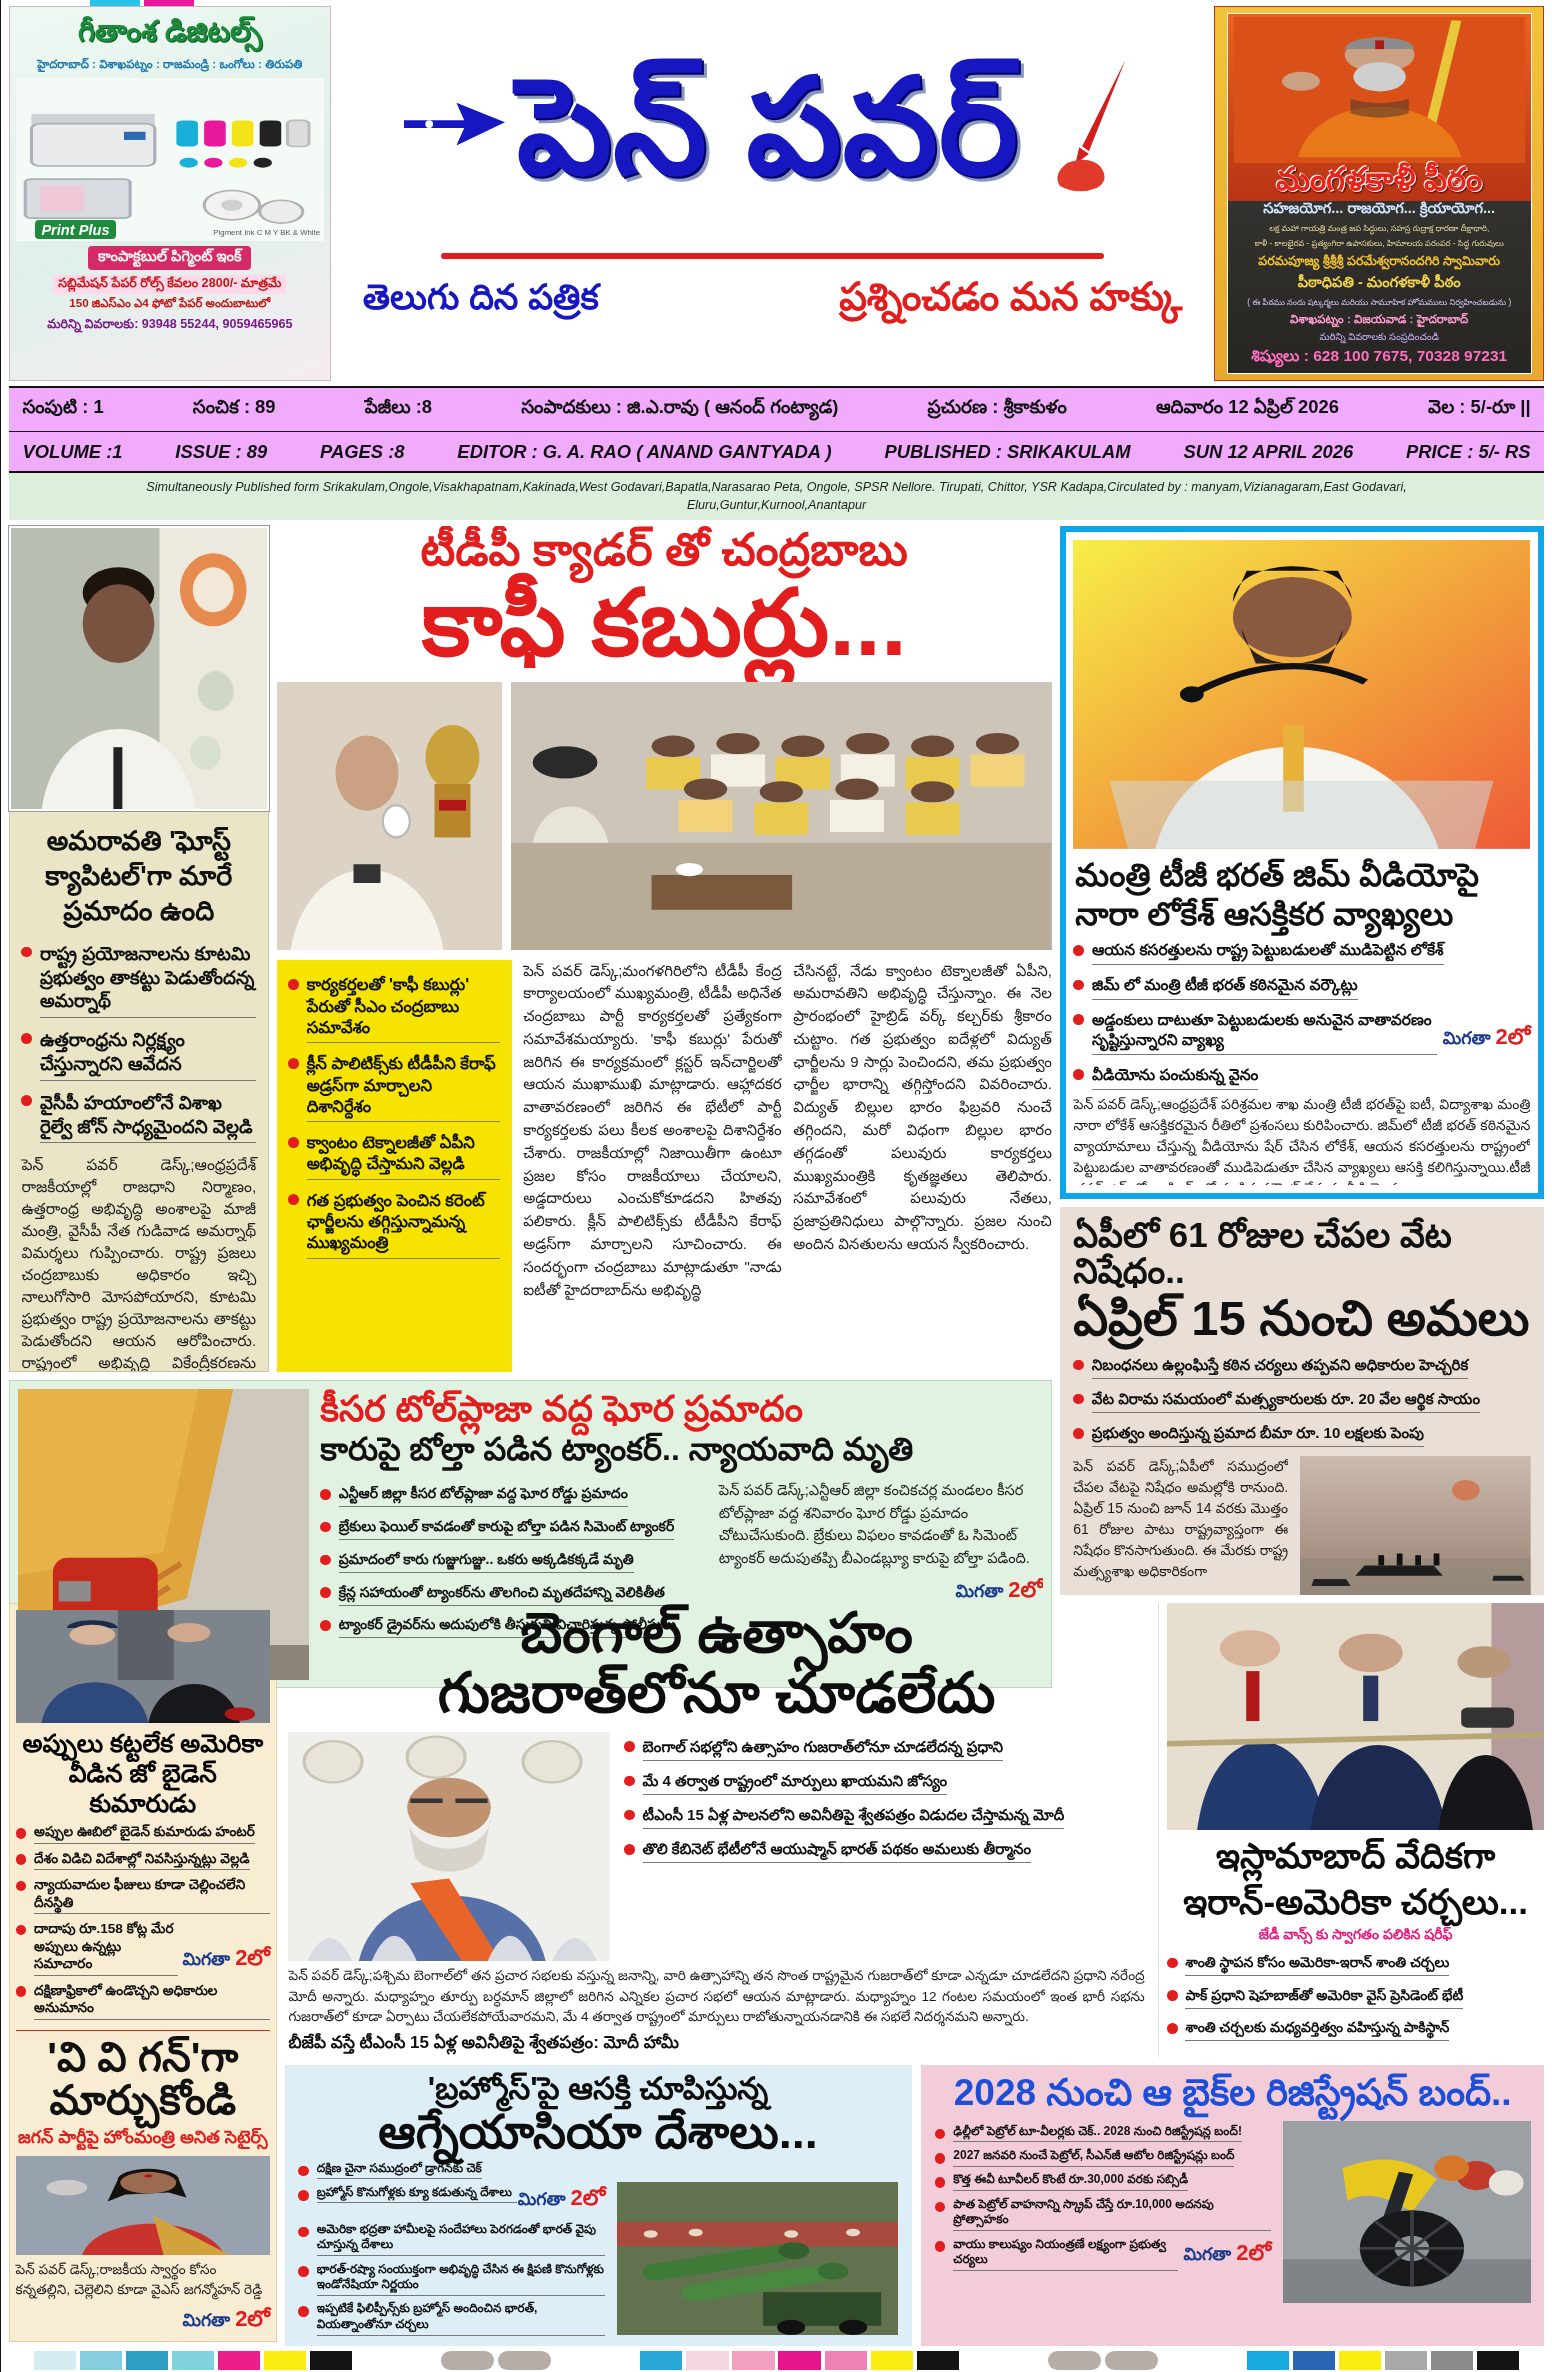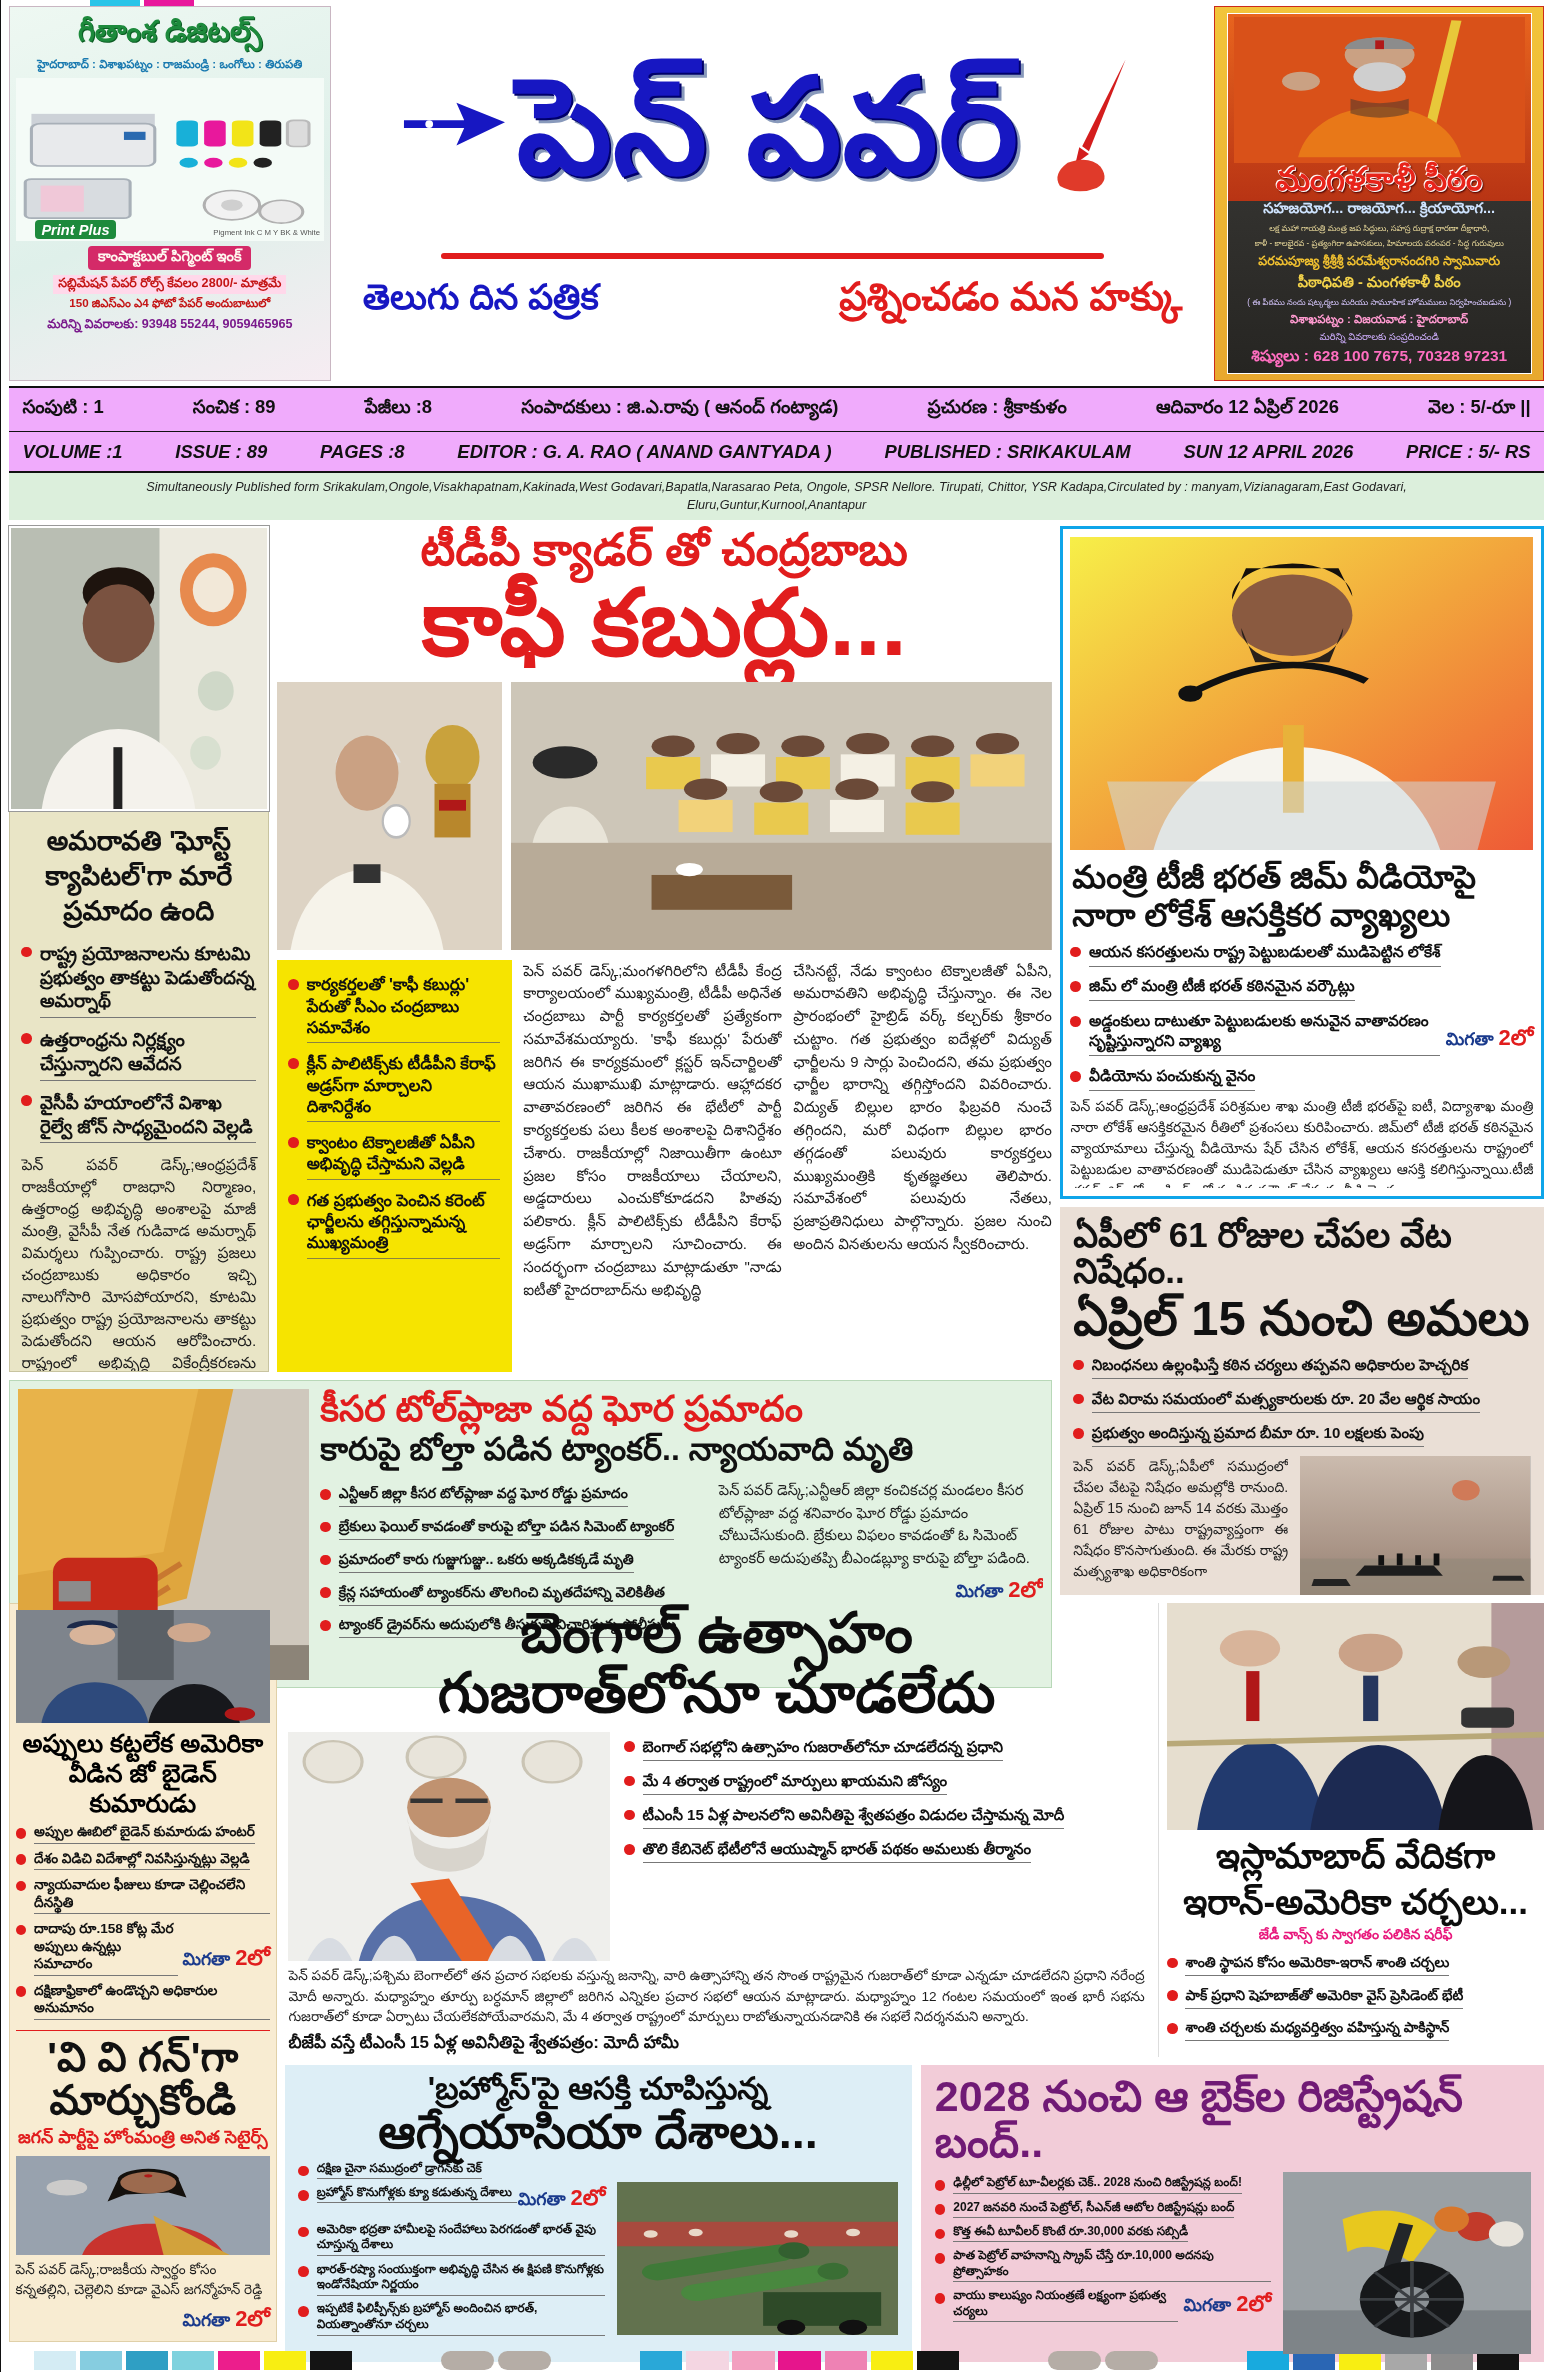--- a/index.html
+++ b/index.html
@@ -84,21 +84,21 @@
   .toll-band{flex:1;background:#e2f2e2;border:1px solid #b8d8b8;display:flex;gap:11.6px;padding:7.8px}
   .photo.tanker{width:291px}
   .toll-content{flex:1;display:flex;flex-direction:column;overflow:hidden}
   .toll-head-red{color:#e11d1d;font-size:36px;font-weight:800;line-height:1.1}
   .toll-head-black{color:#111;font-size:32px;font-weight:800;margin-top:2.9px}
   .toll-cols{display:flex;gap:15.5px;margin-top:3.9px;flex:1;overflow:hidden}
   .toll-cols ul{width:53%}
   .toll-cols .btxt{font-size:14px}
   .toll-body{flex:1;font-size:14.6px;line-height:1.55}
   .col-right{width:485px;display:flex;flex-direction:column;gap:7.8px}
-  .lokesh-box{border:3px solid #0ea5e9;padding:7.8px;height:673px;display:flex;flex-direction:column;overflow:hidden}
+  .lokesh-box{border:6px solid #0ea5e9;padding:7.8px;height:673px;display:flex;flex-direction:column;overflow:hidden}
   .photo.lokesh{height:357px}
   .lokesh-box h2{font-size:32px;line-height:1.2;margin:7.8px 1.9px 1.9px;color:#111;font-weight:800}
   .lokesh-box .btxt{font-size:15.5px}
   .lokesh-box .bodytxt{font-size:14px;line-height:1.5;overflow:hidden}
   .lok-b3{display:flex;align-items:flex-end;gap:5.8px}
   .fish-box{flex:1;background:#eadfd6;padding:9.7px 13.6px;overflow:hidden}
   .fish-h1{font-size:35px;font-weight:800;color:#111;line-height:1.05}
   .fish-h2{font-size:49px;font-weight:800;color:#111;line-height:1.1;margin:1.9px 0 3.9px}
   .fish-box .btxt{font-size:15px}
   .fish-row{display:flex;gap:12px;margin-top:3.9px}
@@ -136,21 +136,21 @@
   .b-row2{flex:1;display:flex;gap:9.7px}
   .brahmos{flex:1;background:#ddeef6;padding:7.8px 13.6px;overflow:hidden}
   .br-h1{font-size:31px;font-weight:800;text-align:center;line-height:1.1;color:#0d0d0d}
   .br-h2{font-size:47px;font-weight:800;text-align:center;line-height:1.05;margin-bottom:1.9px;color:#0d0d0d}
   .br-row{display:flex;gap:11.6px}
   .br-row ul{flex:1}
   .br-row .btxt{font-size:12px;padding-bottom:1.9px}
   .br-row ul.bl li{padding:2.9px 0}
   .photo.missiles{width:281px;height:153px;align-self:flex-end;margin-bottom:3.9px}
   .bikes{width:623px;background:#f2ccd8;padding:7.8px 13.6px;overflow:hidden}
-  .bk-head{font-size:43px;font-weight:800;line-height:1.05;margin:1.9px 0 7.8px;color:#701a75}
+  .bk-head{font-size:37px;font-weight:800;line-height:1.05;text-align:center;margin:1.9px 0 7.8px;color:#1d4ed8}
   .bk-row{display:flex;gap:11.6px}
   .bk-row ul{flex:1}
   .bk-row .btxt{font-size:12px;padding-bottom:1.9px}
   .bk-row ul.bl li{padding:2.9px 0}
   .photo.bikesph{width:248px;height:182px}
   
   .footer-bars{display:flex;align-items:center;gap:3.9px;margin-top:7.8px;height:21.3px;padding:0 25px}
   .sw{width:43px;height:19.4px}
   .sw.pill{border-radius:9.7px;width:54px}
   .gapsw{width:83px;height:19.4px}

